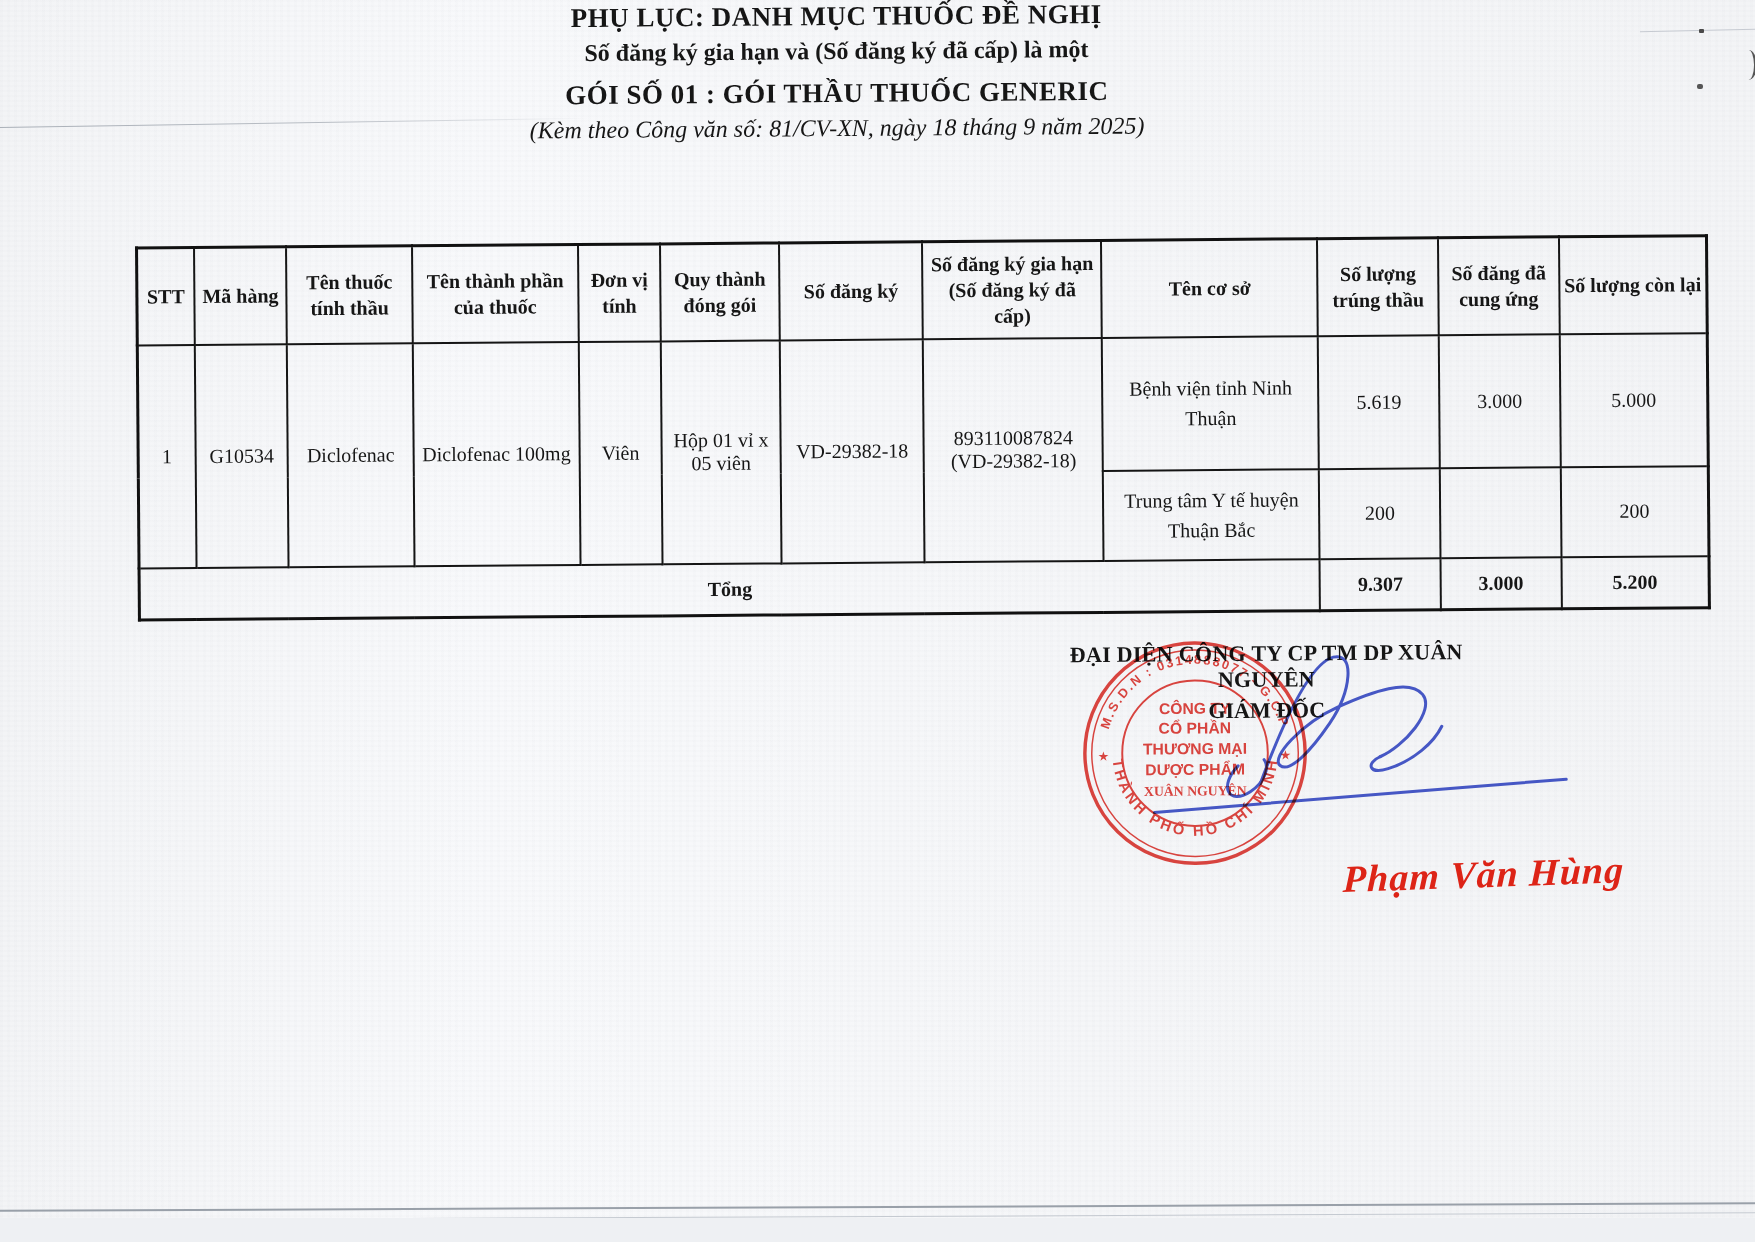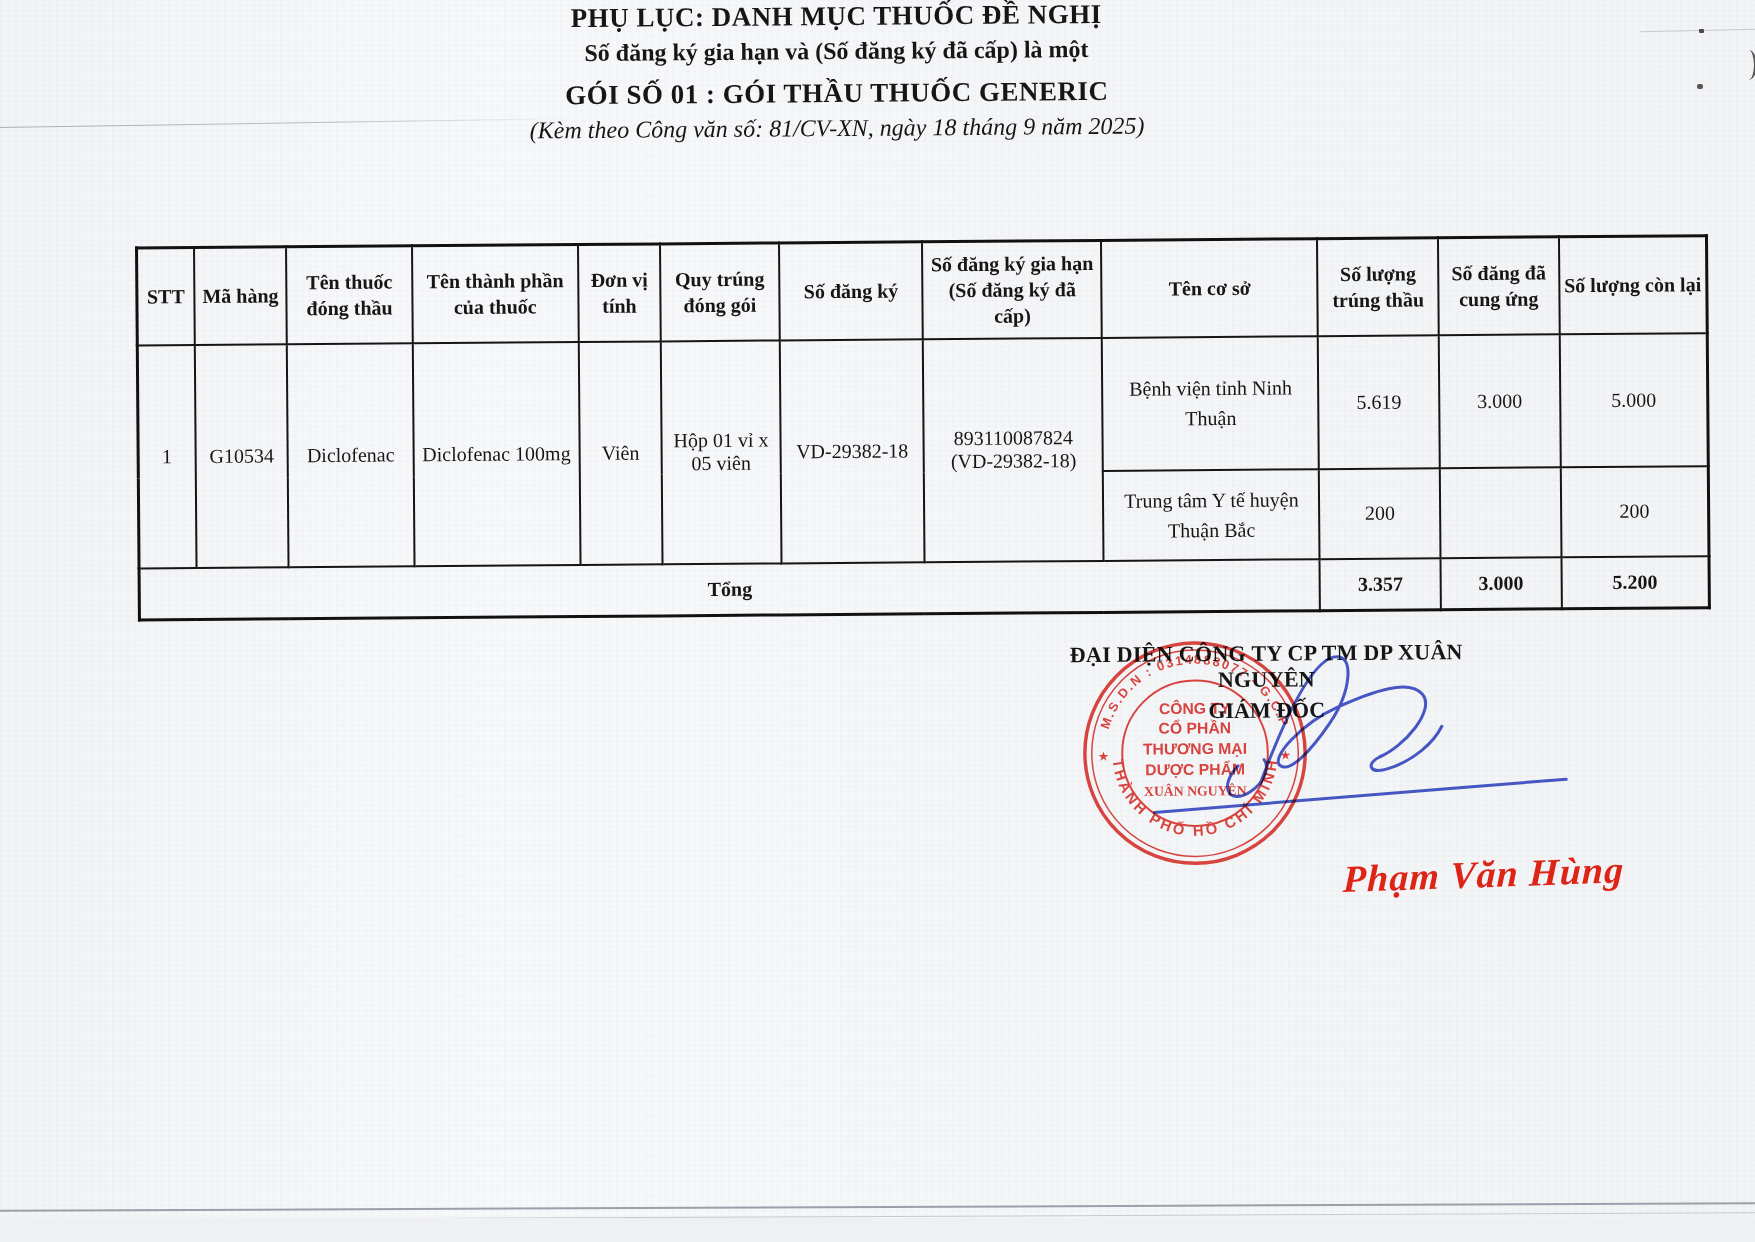--- a/index.html
+++ b/index.html
@@ -93,24 +93,24 @@
           <col class="c-gh">
         <col class="c-cs">
           <col class="c-sl1">
           <col class="c-sl2">
           <col class="c-sl3">
       </colgroup>
       <tbody>
           <tr class="hdr">
         <th>STT</th>
         <th>Mã hàng</th>
-        <th>Tên thuốc đóng thầu</th>
+        <th>Tên thuốc tính thầu</th>
         <th>Tên thành phần của thuốc</th>
         <th>Đơn vị tính</th>
-        <th>Quy trúng đóng gói</th>
+        <th>Quy thành đóng gói</th>
         <th>Số đăng ký</th>
         <th>Số đăng ký gia hạn (Số đăng ký đã cấp)</th>
         <th>Tên cơ sở</th>
         <th>Số lượng trúng thầu</th>
         <th>Số đăng đã cung ứng</th>
         <th>Số lượng còn lại</th>
       </tr>
       <tr class="sub1">
         <td rowspan="2">1</td>
         <td rowspan="2">G10534</td>
@@ -126,21 +126,21 @@
         <td class="num">5.000</td>
       </tr>
       <tr class="sub2">
         <td class="facility">Trung tâm Y tế huyện Thuận Bắc</td>
         <td class="num">200</td>
         <td class="num"></td>
         <td class="num">200</td>
       </tr>
       <tr class="total">
         <td colspan="9">Tổng</td>
-        <td class="num">3.357</td>
+        <td class="num">9.307</td>
         <td class="num">3.000</td>
         <td class="num">5.200</td>
       </tr>
     </tbody>
       </table>
 
     <div class="sig-block">
       <div class="sig-l1">ĐẠI DIỆN CÔNG TY CP TM DP XUÂN NGUYÊN</div>
       <div class="sig-l2">GIÁM ĐỐC</div>
     </div>

